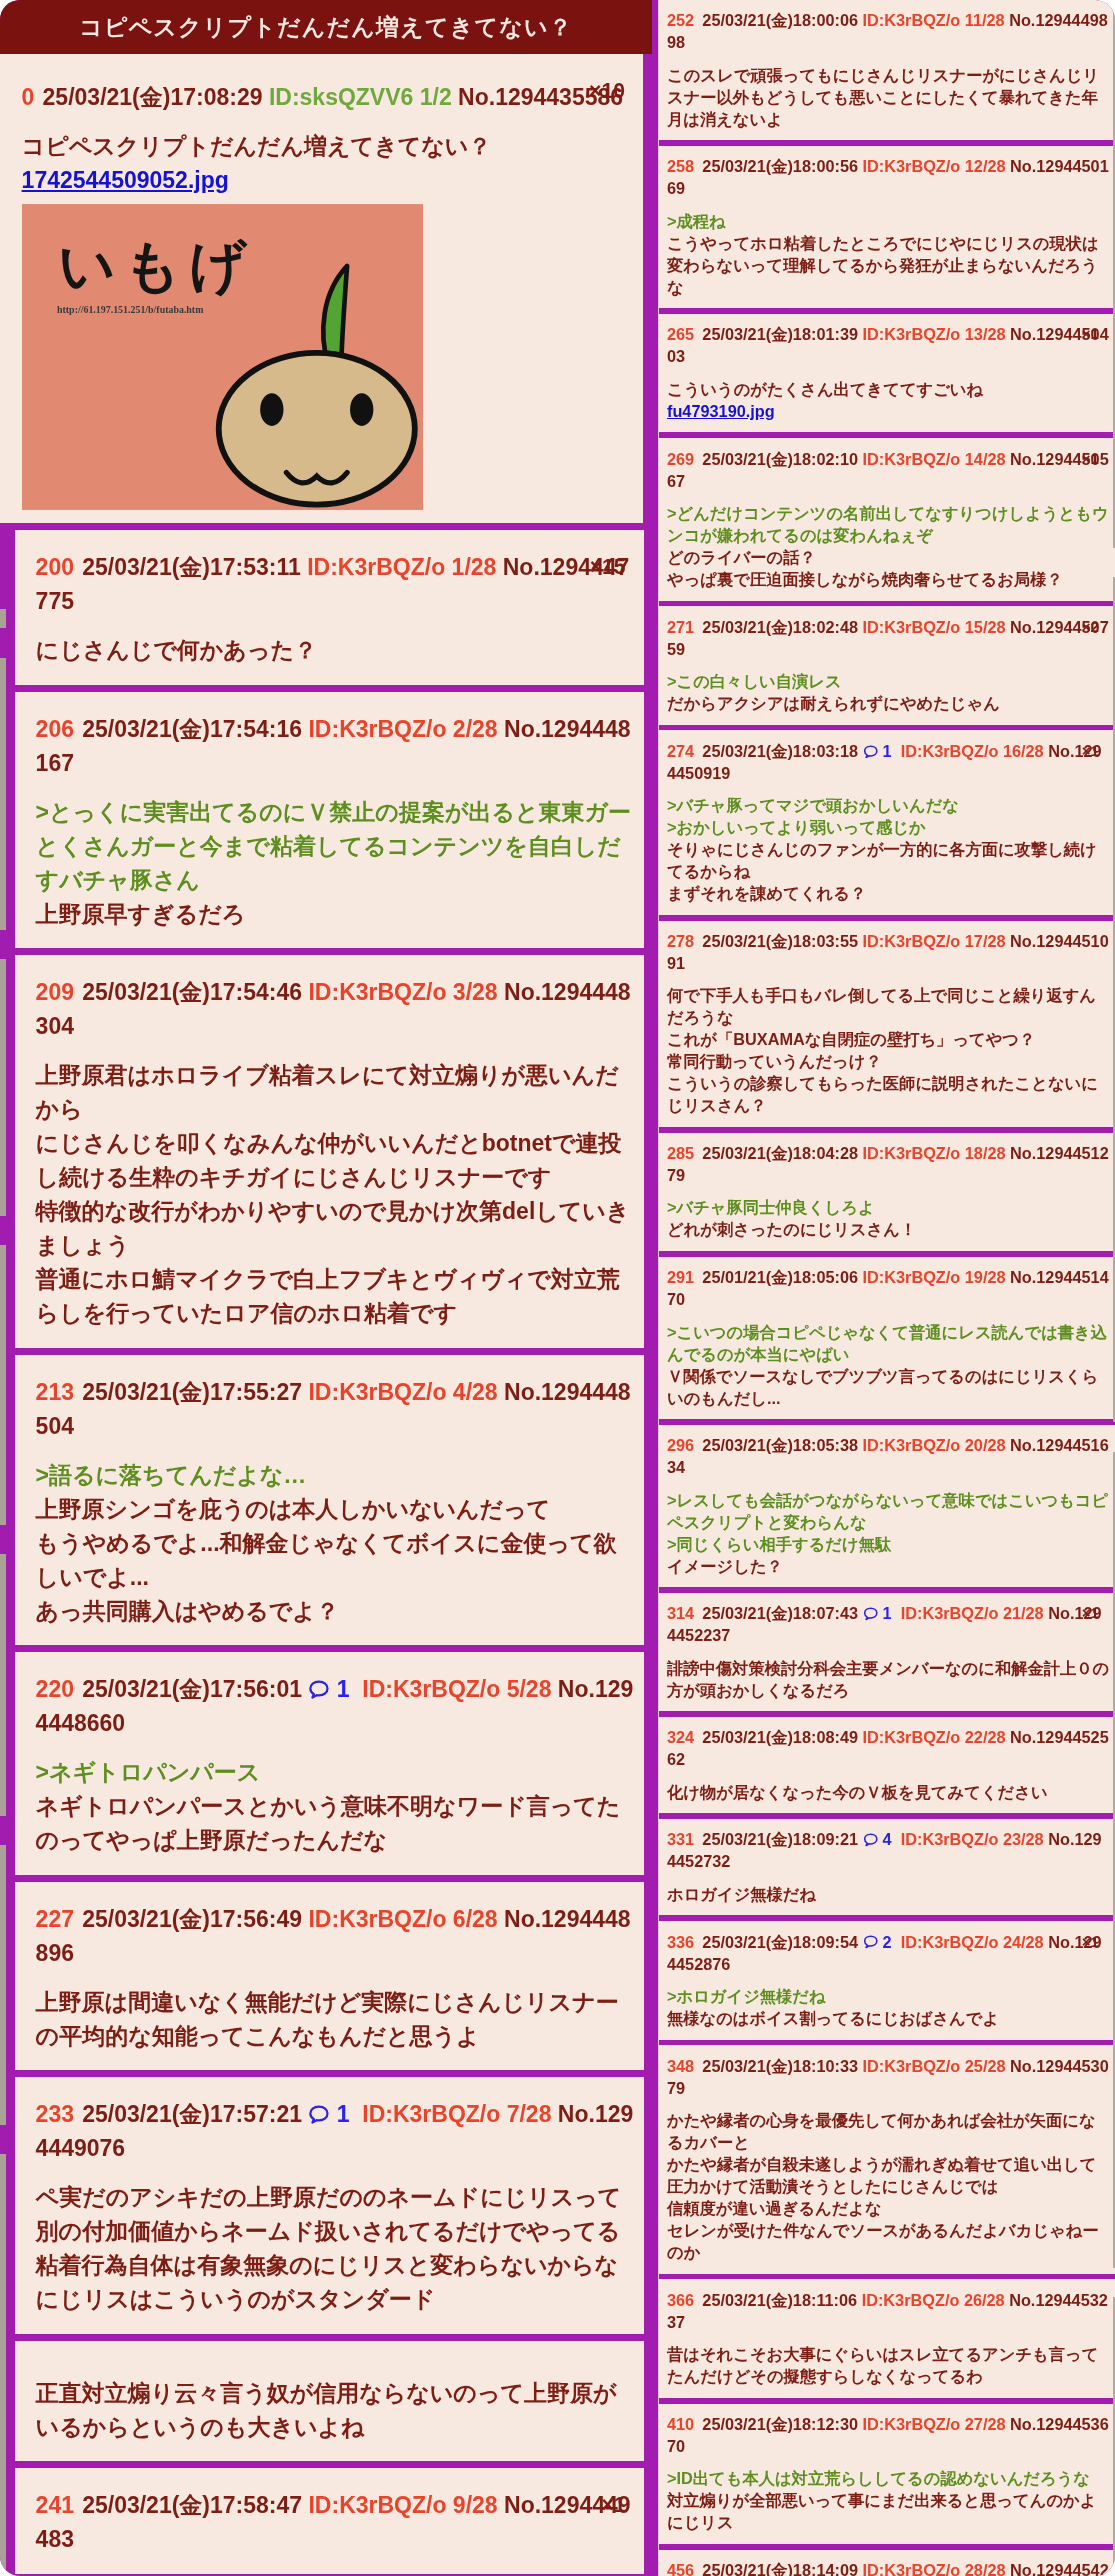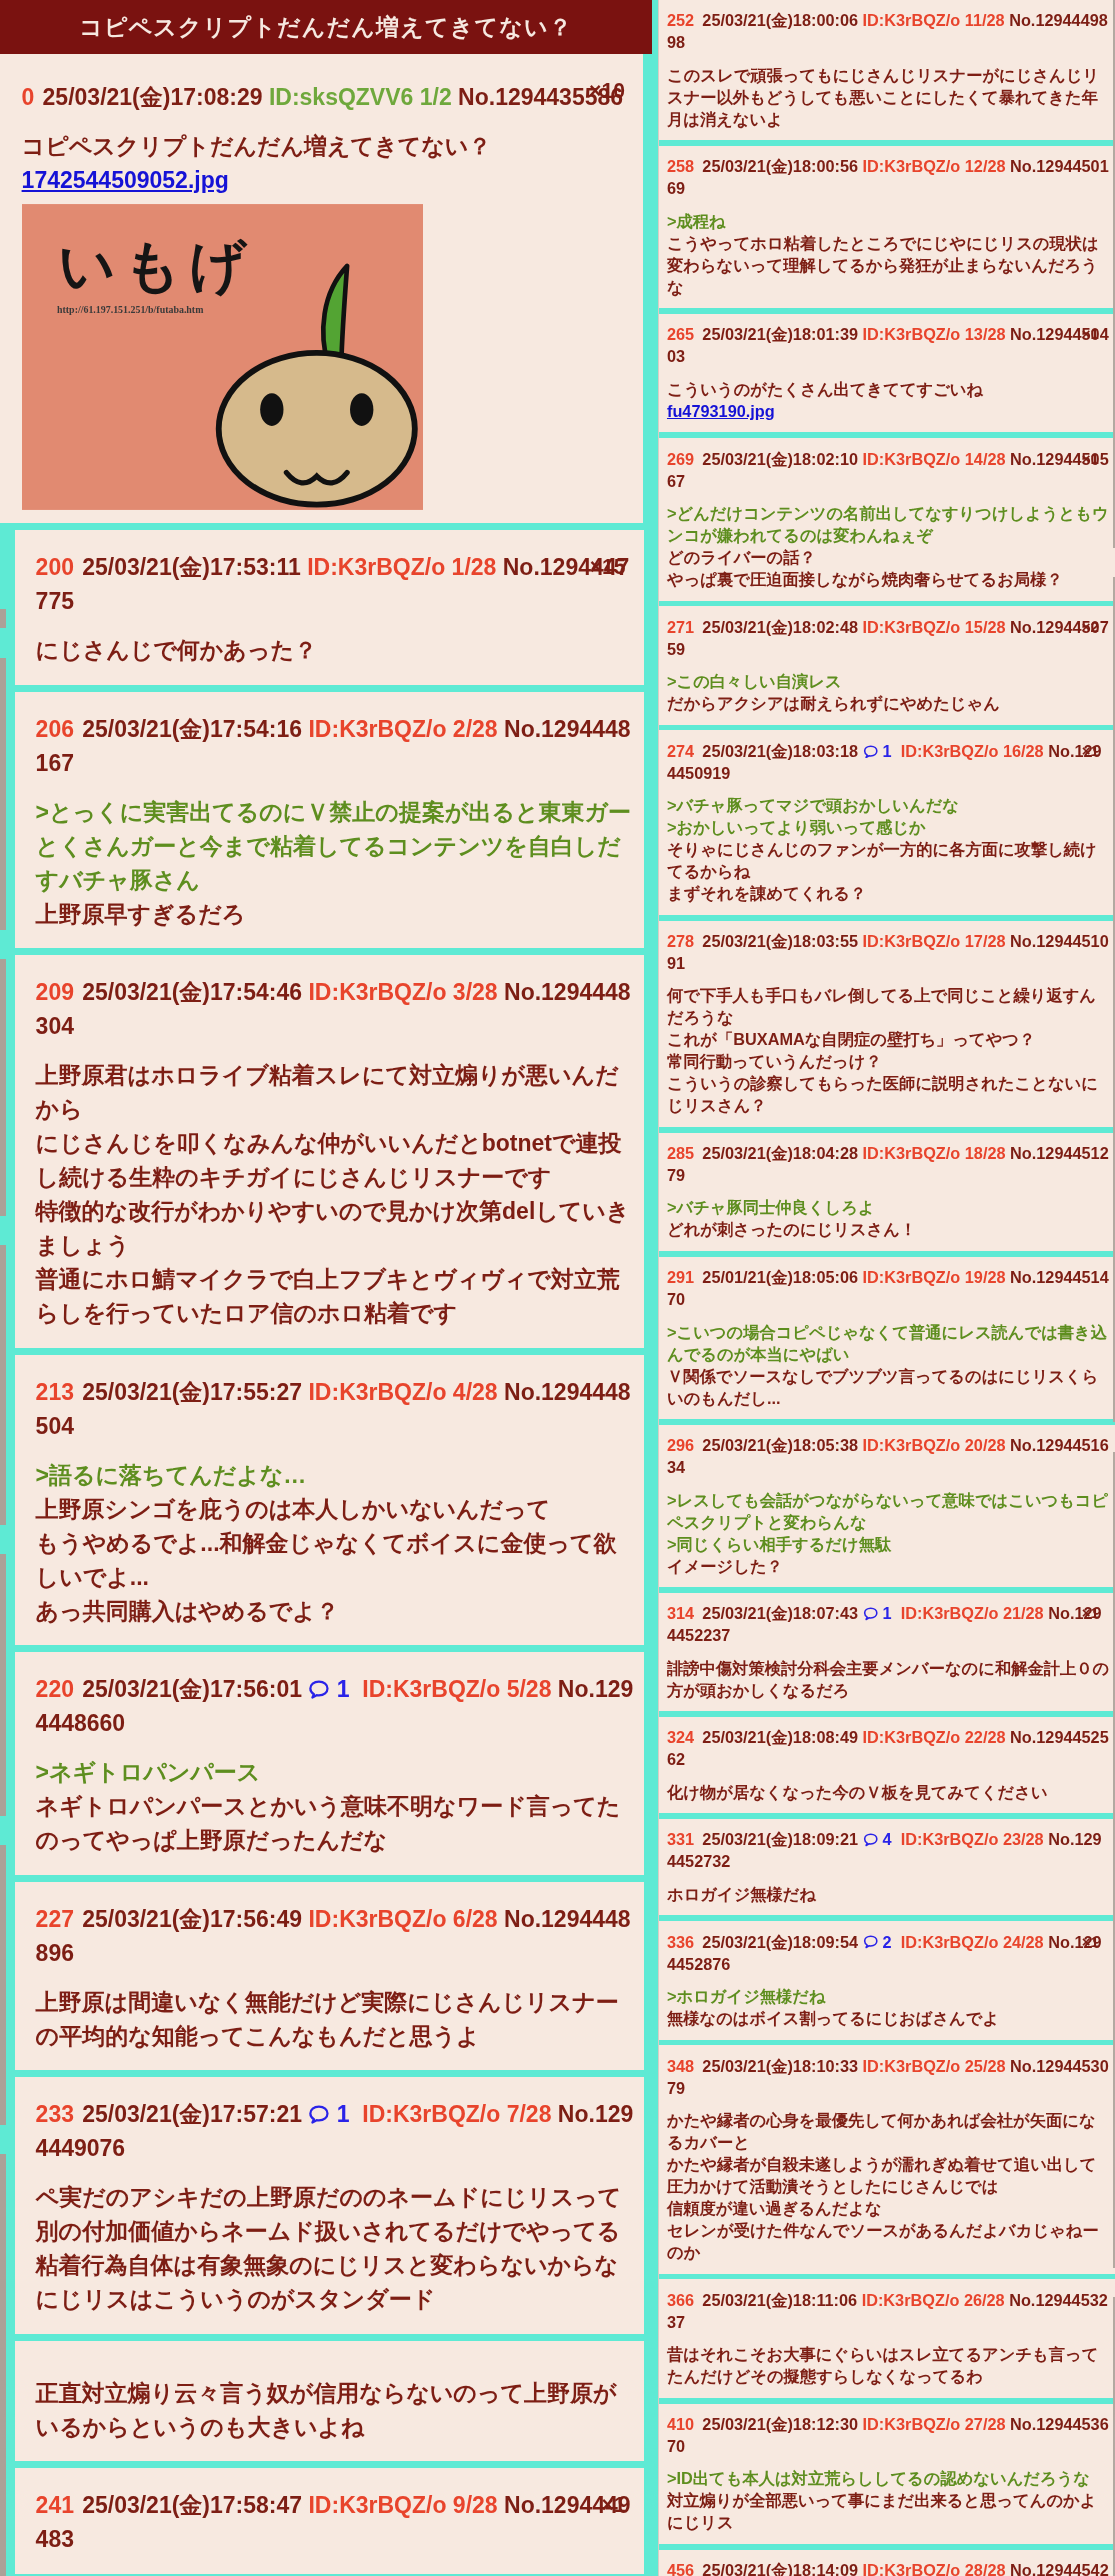--- a/index.html
+++ b/index.html
@@ -1,18 +1,18 @@
 <!DOCTYPE html>
 <html style="font-size:9.3px"><head>
 <meta charset="utf-8">
 <style>
   html,body{margin:0;padding:0;}
   body{font-family:"Liberation Sans","DejaVu Sans",sans-serif;}
   .screen{position:relative;width:1115px;height:2576px;overflow:hidden;
-          background:#5eead4;font-weight:700;}
+          background:#a21caf;font-weight:700;border-radius:20px;}
   .columns{display:flex;align-items:flex-start;}
   .col-left{width:652px;flex:none;font-size:23px;line-height:34px;}
   .col-right{flex:none;width:458px;margin-left:5.8px;border-left:1.2px solid #D9CCC4;
              font-size:16.3px;line-height:22px;min-height:2576px;}
   .banner{width:652px;height:54px;background:#7A1210;display:flex;
           align-items:center;justify-content:center;}
   .banner .title{color:#F6E8E0;font-size:23px;letter-spacing:1.2px;}
   .post{position:relative;background:#F7E9E0;}
   .col-left .post{margin-left:14.6px;width:629px;box-sizing:border-box;
                   padding:20px 8.2px 17.5px 21px;margin-top:7px;}

